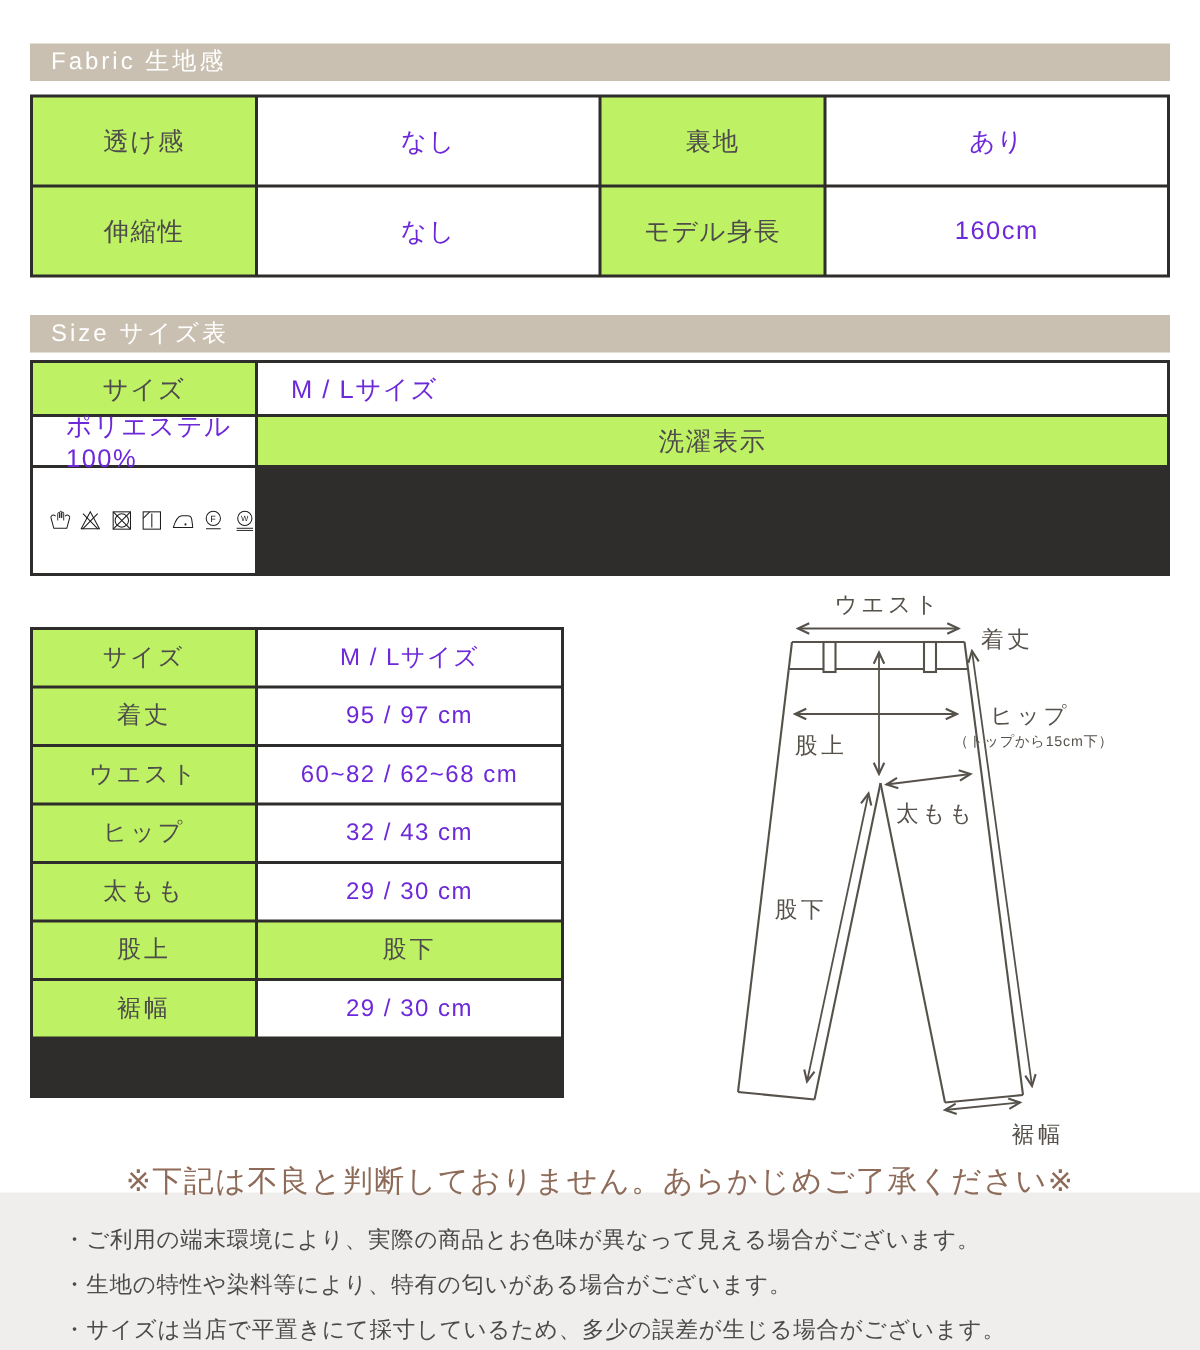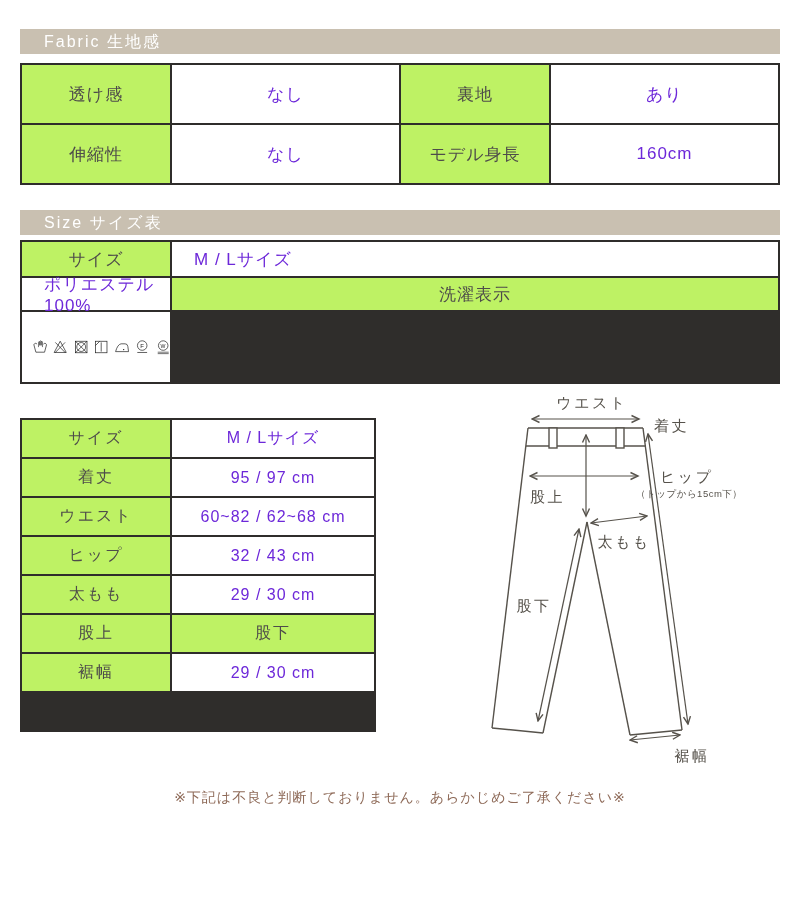--- a/index.html
+++ b/index.html
@@ -15,21 +15,21 @@
     overflow:hidden;
     color:#565452;
   }
   
   .bar{
     position:absolute;left:20px;width:760px;height:25px;
     background:#c9c0b1;
     color:#ffffff;
     font-size:16px;line-height:25px;
     letter-spacing:2px;
-    padding-left:24px;box-sizing:border-box;
+    padding-left:14px;box-sizing:border-box;
   }
   .bar.fabric{top:29px;}
   .bar.size{top:210px;}
 
   
   .tbl{
     position:absolute;
     background:#2f2d2b;
     display:grid;
     gap:2px;padding:2px;box-sizing:border-box;
@@ -67,23 +67,22 @@
   }
   .care-ico{display:block;}
 
   
   .pants-wrap{position:absolute;left:430px;top:390px;width:370px;height:385px;}
 
   
   .notice-title{
     position:absolute;left:0;top:774px;width:800px;
     text-align:center;
-    color:#8e6a58;font-size:14px;letter-spacing:1px;
+    color:#8e6a58;font-size:20px;letter-spacing:1px;
     z-index:2;
-    margin-top:15px;
   }
   .notice-box{
     position:absolute;left:0;top:795px;width:800px;height:105px;
     background:#efeeec;z-index:1;
   }
   .notice-items{position:absolute;left:42px;top:17px;width:740px;}
   .notice-item{
     font-size:15px;line-height:30px;color:#4d4b49;
     letter-spacing:0.5px;white-space:nowrap;
   }
@@ -214,14 +213,21 @@
         <text x="206" y="107" font-size="9.5" letter-spacing="0.5">（トップから15cm下）</text>
         <text x="135" y="112" text-anchor="end">股上</text>
         <text x="194" y="157" text-anchor="middle">太もも</text>
         <text x="104" y="221" text-anchor="middle">股下</text>
         <text x="262" y="371" text-anchor="middle">裾幅</text>
       </g>
     </svg>
   </div>
 
   <div class="notice-title">※下記は不良と判断しておりません。あらかじめご了承ください※</div>
+  <div class="notice-box">
+    <div class="notice-items">
+      <div class="notice-item">・ご利用の端末環境により、実際の商品とお色味が異なって見える場合がございます。</div>
+      <div class="notice-item">・生地の特性や染料等により、特有の匂いがある場合がございます。</div>
+      <div class="notice-item">・サイズは当店で平置きにて採寸しているため、多少の誤差が生じる場合がございます。</div>
+    </div>
+  </div>
 
 </div>
 
 </body></html>

